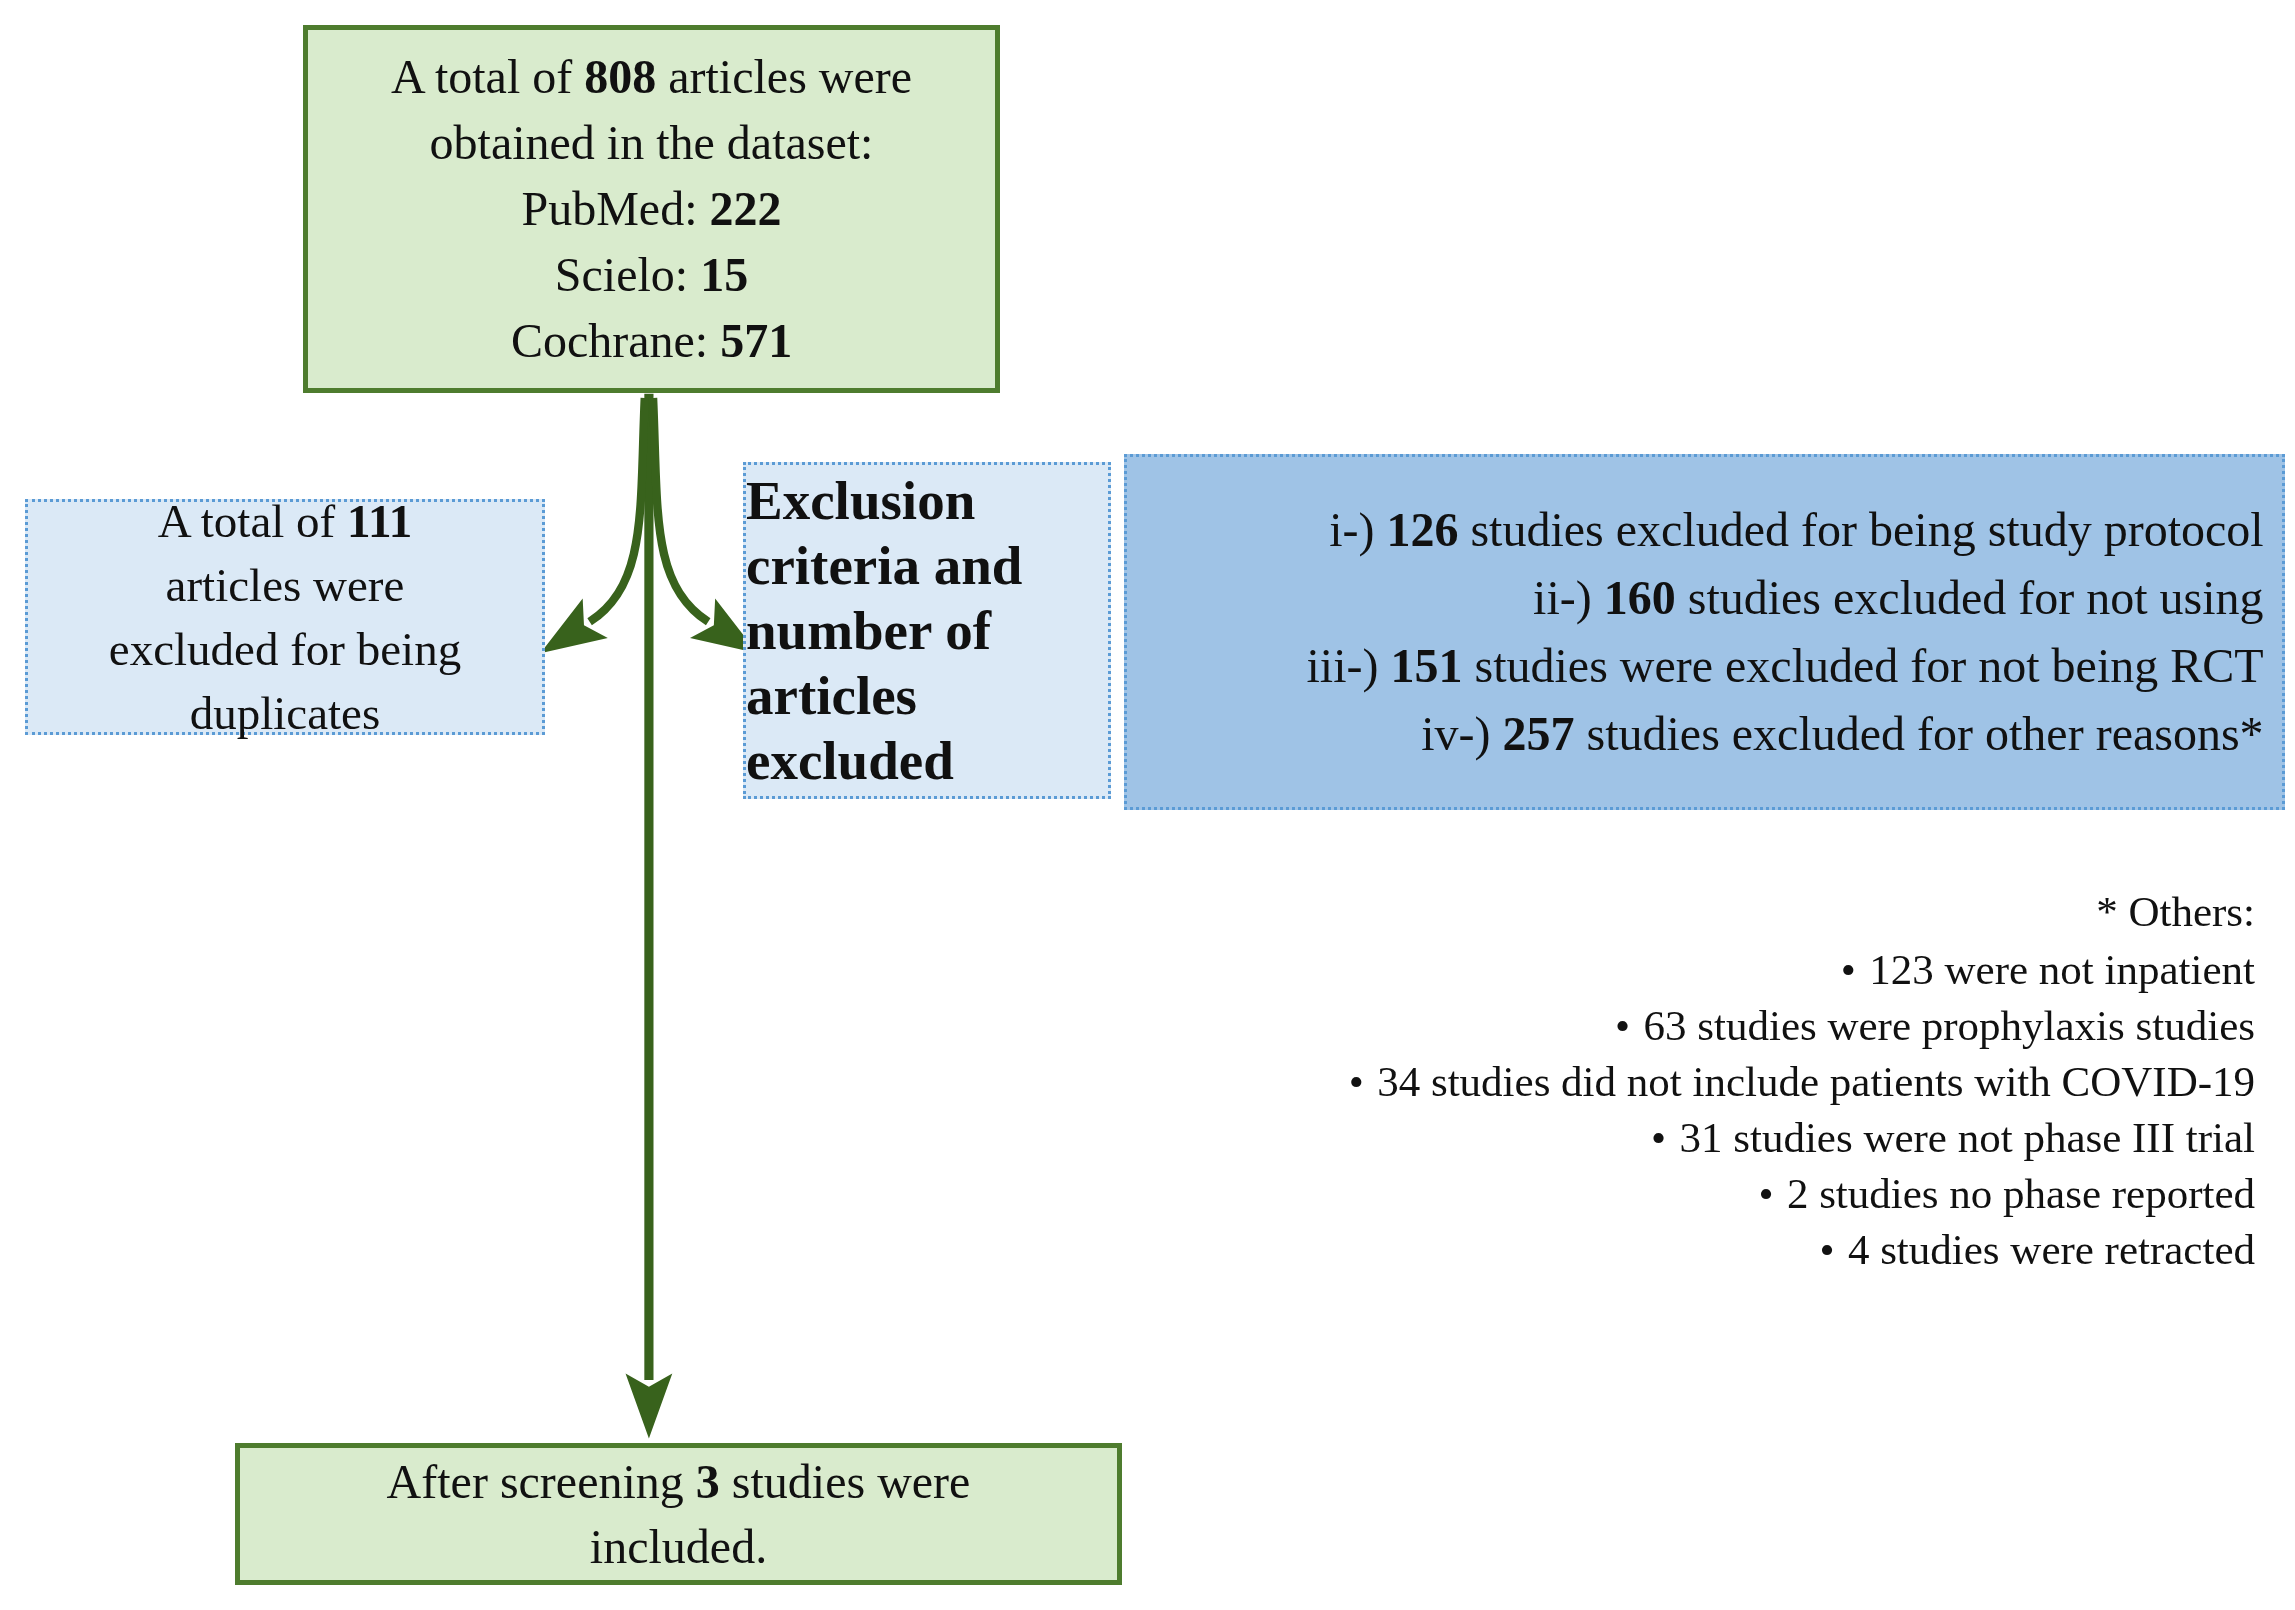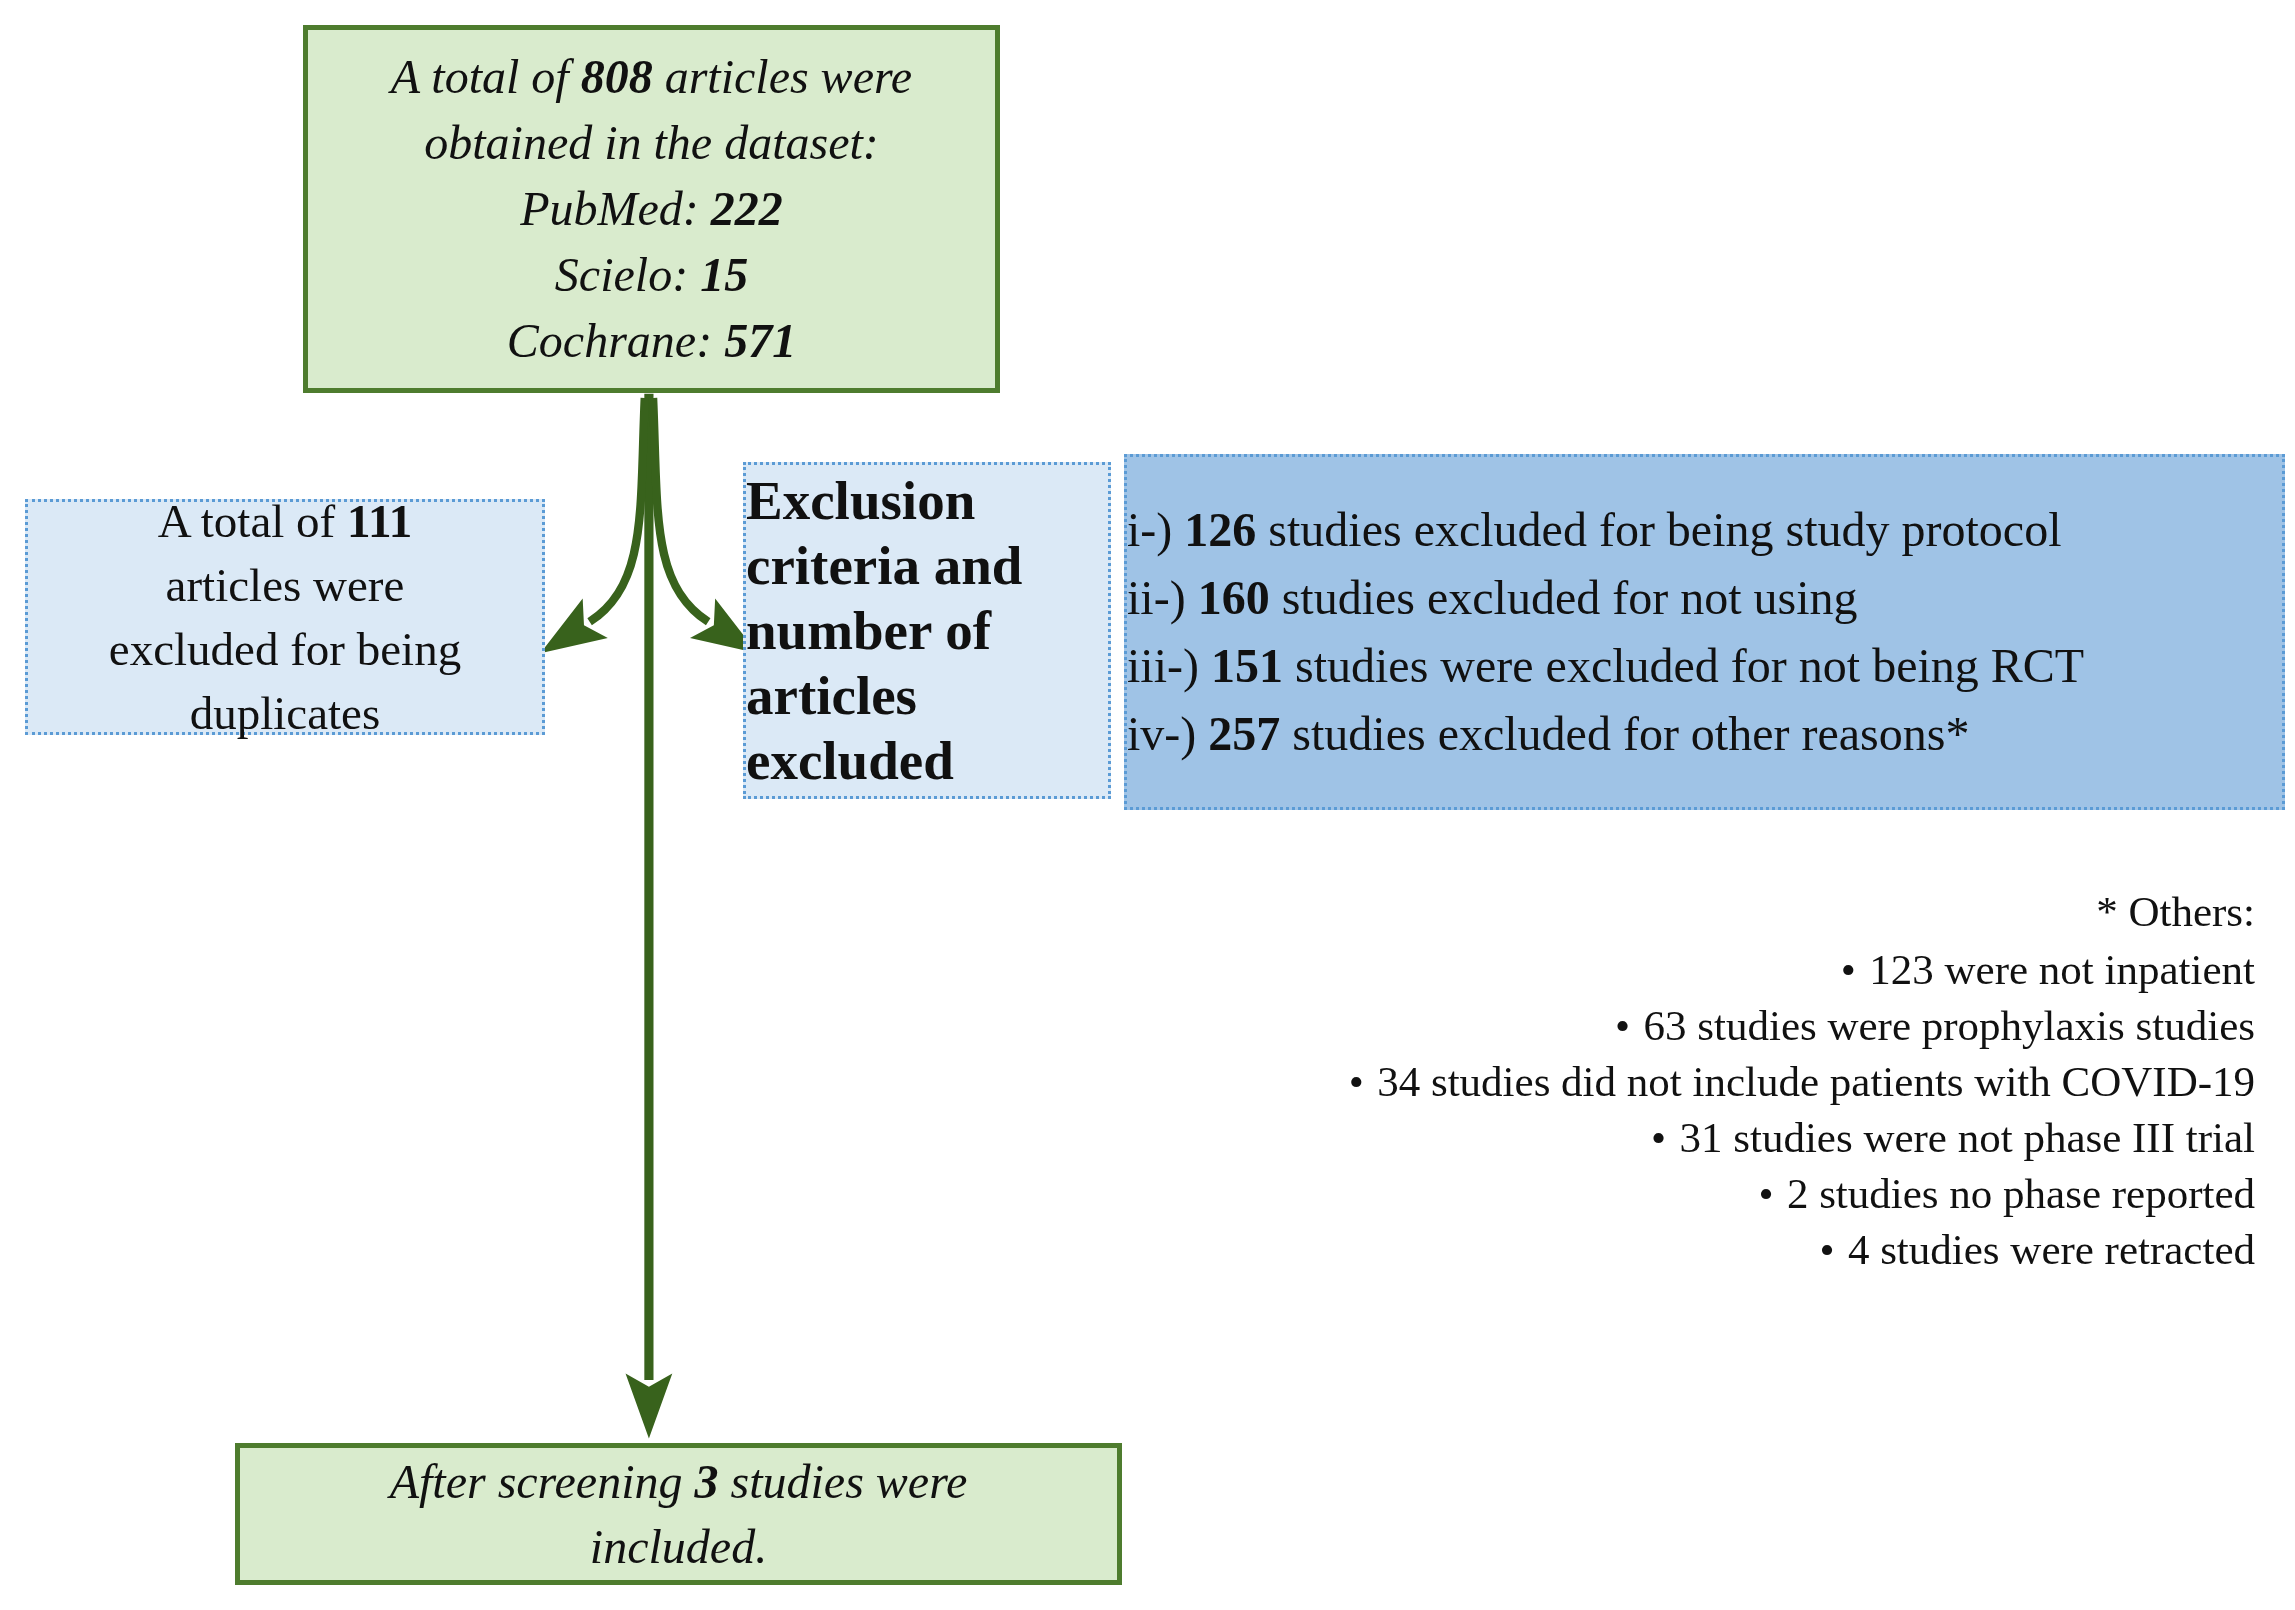--- a/index.html
+++ b/index.html
@@ -21,21 +21,20 @@
   .box {
     position: absolute;
     box-sizing: border-box;
     display: flex;
     flex-direction: column;
     justify-content: center;
   }
   .green {
     background: #d9ebcd;
     border: 5px solid #4e7c2e;
-    font-style: italic;
   }
   .blue-light {
     background: #dbe9f6;
     border: 3.3px dotted #5b9bd5;
   }
   .blue-mid {
     background: #9fc3e6;
     border: 3.3px dotted #5b9bd5;
   }
   .bold { font-weight: bold; }
@@ -47,21 +46,21 @@
   #dup-box {
     left: 25px; top: 499px; width: 520px; height: 236px;
     font-size: 47px; line-height: 64px; text-align: center;
   }
   #crit-box {
     left: 743px; top: 462px; width: 368px; height: 337px;
     font-size: 55px; line-height: 65px; text-align: left; font-weight: bold;
   }
   #detail-box {
     left: 1124px; top: 454px; width: 1161px; height: 356px;
-    font-size: 48px; line-height: 68px; text-align: left;
+    font-size: 48px; line-height: 68px; text-align: right;
     padding-right: 18.4px;
   }
   #included-box {
     left: 235px; top: 1443px; width: 887px; height: 142px;
     font-size: 48px; line-height: 65px; text-align: center;
   }
   #others {
     position: absolute;
     left: 1169px; top: 884px; width: 1086px;
     font-size: 43px; line-height: 56px; text-align: right;

